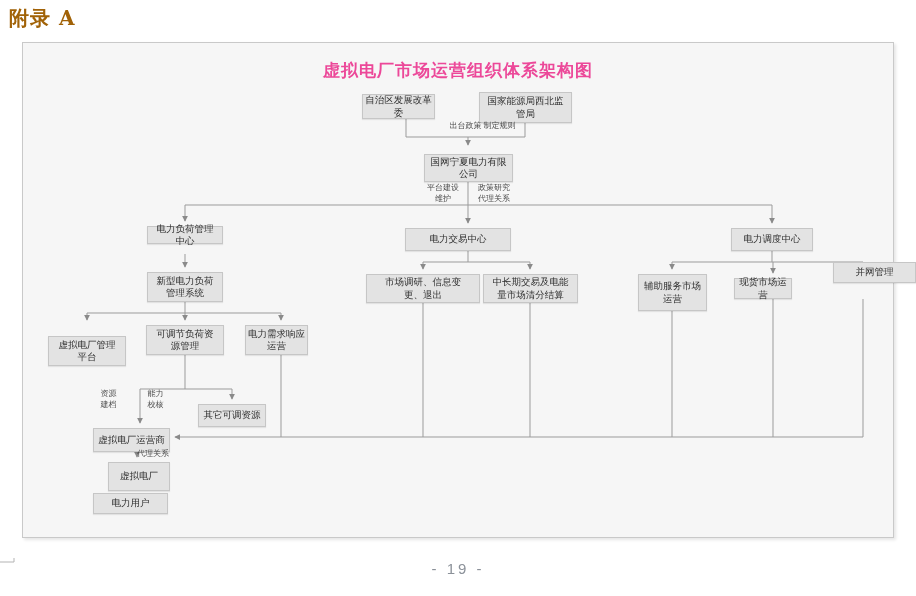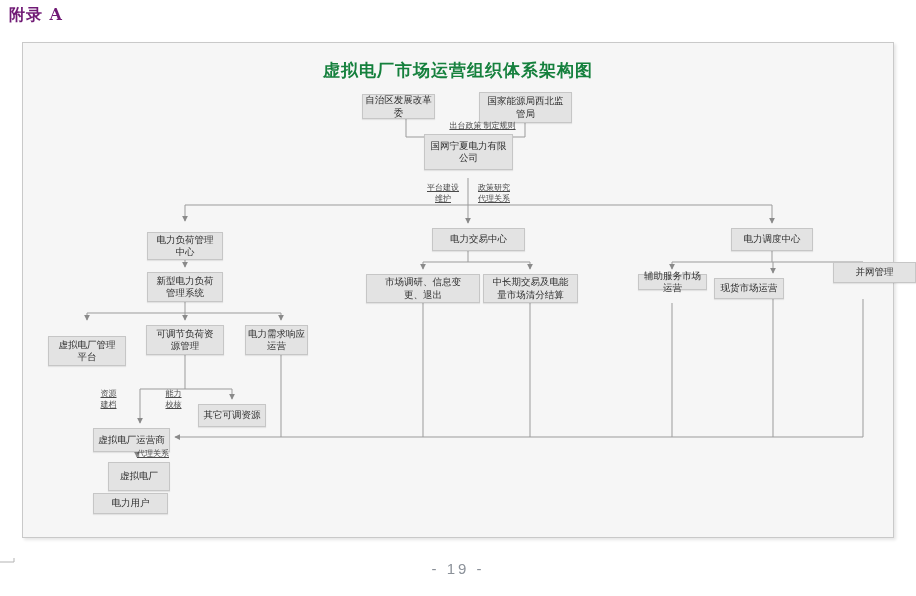--- a/index.html
+++ b/index.html
@@ -4,44 +4,44 @@
 <style>
   html,body{margin:0;padding:0;}
   body{
     width:916px;height:596px;position:relative;background:#ffffff;
     font-family:"Liberation Sans","DejaVu Sans",sans-serif;
     overflow:hidden;
   }
   .appendix{
     position:absolute;left:9px;top:5px;
     font-family:"DejaVu Serif","Liberation Serif",serif;
-    font-weight:bold;font-size:16px;color:#701a75;letter-spacing:1px;
+    font-weight:bold;font-size:20px;color:#a16207;letter-spacing:1px;
   }
   .panel{
     position:absolute;left:22px;top:42px;width:872px;height:496px;
     background:#f6f6f6;border:1px solid #c9c9c9;
     box-shadow:2px 2px 3px rgba(0,0,0,0.10);
     box-sizing:border-box;
   }
   .diagram-title{
     position:absolute;left:22px;top:59px;width:872px;
-    text-align:center;font-weight:bold;font-size:17px;color:#15803d;
+    text-align:center;font-weight:bold;font-size:17px;color:#ec4899;
     letter-spacing:1px;
   }
   .box{
     position:absolute;box-sizing:border-box;
     background:#e3e3e3;border:1px solid #c6c6c6;
     box-shadow:0 1px 1px rgba(0,0,0,0.08);
     color:#2e2e2e;font-size:9.5px;line-height:1.3;
     display:flex;align-items:center;justify-content:center;
     text-align:center;white-space:pre-line;padding:1px 2px;
   }
   .elabel{
     position:absolute;font-size:8px;color:#4a4a4a;line-height:1.35;
-    text-align:center;white-space:pre-line;text-decoration:underline;
+    text-align:center;white-space:pre-line;
   }
   svg.wires{position:absolute;left:0;top:0;pointer-events:none;}
   .page-number{
     position:absolute;left:0;top:560px;width:916px;text-align:center;
     color:#8b9199;font-size:15px;letter-spacing:3px;
   }
 </style>
 </head>
 <body>
 
@@ -105,51 +105,51 @@
     <path d="M137,482 V488" marker-end="url(#arr)"></path>
   </g>
   <g stroke="#b3b3b3" stroke-width="1" fill="none">
     <path d="M0,562 H14 M14,558 V562"></path>
   </g>
 </svg>
 
 <div class="box" style="left:362px;top:94px;width:73px;height:25px">自治区发展改革委</div>
 <div class="box" style="left:479px;top:92px;width:93px;height:31px">国家能源局西北监
 管局</div>
-<div class="box" style="left:424px;top:134px;width:89px;height:36px">国网宁夏电力有限
+<div class="box" style="left:424px;top:154px;width:89px;height:28px">国网宁夏电力有限
 公司</div>
-<div class="box" style="left:147px;top:232px;width:76px;height:28px">电力负荷管理
+<div class="box" style="left:147px;top:226px;width:76px;height:18px">电力负荷管理
 中心</div>
-<div class="box" style="left:432px;top:228px;width:93px;height:23px">电力交易中心</div>
+<div class="box" style="left:405px;top:228px;width:106px;height:23px">电力交易中心</div>
 <div class="box" style="left:731px;top:228px;width:82px;height:23px">电力调度中心</div>
 <div class="box" style="left:147px;top:272px;width:76px;height:30px">新型电力负荷
 管理系统</div>
 <div class="box" style="left:366px;top:274px;width:114px;height:29px">市场调研、信息变
 更、退出</div>
 <div class="box" style="left:483px;top:274px;width:95px;height:29px">中长期交易及电能
 量市场清分结算</div>
-<div class="box" style="left:638px;top:274px;width:69px;height:16px">辅助服务市场
+<div class="box" style="left:638px;top:274px;width:69px;height:37px">辅助服务市场
 运营</div>
-<div class="box" style="left:714px;top:278px;width:70px;height:21px">现货市场运营</div>
+<div class="box" style="left:734px;top:278px;width:58px;height:21px">现货市场运营</div>
 <div class="box" style="left:833px;top:262px;width:83px;height:21px">并网管理</div>
 <div class="box" style="left:48px;top:336px;width:78px;height:30px">虚拟电厂管理
 平台</div>
 <div class="box" style="left:146px;top:325px;width:78px;height:30px">可调节负荷资
 源管理</div>
 <div class="box" style="left:245px;top:325px;width:63px;height:30px">电力需求响应
 运营</div>
 <div class="box" style="left:198px;top:404px;width:68px;height:23px">其它可调资源</div>
 <div class="box" style="left:93px;top:428px;width:77px;height:24px">虚拟电厂运营商</div>
 <div class="box" style="left:108px;top:462px;width:62px;height:29px">虚拟电厂</div>
 <div class="box" style="left:93px;top:493px;width:75px;height:21px">电力用户</div>
 
 <div class="elabel" style="left:410px;top:121px;width:145px">出台政策  制定规则</div>
 <div class="elabel" style="left:421px;top:183px;width:44px">平台建设
 维护</div>
 <div class="elabel" style="left:471px;top:183px;width:46px">政策研究
 代理关系</div>
 <div class="elabel" style="left:95px;top:389px;width:27px">资源
 建档</div>
-<div class="elabel" style="left:160px;top:389px;width:27px">能力
+<div class="elabel" style="left:142px;top:389px;width:27px">能力
 校核</div>
 <div class="elabel" style="left:133px;top:449px;width:40px">代理关系</div>
 
 <div class="page-number">- 19 -</div>
 
 </body></html>

